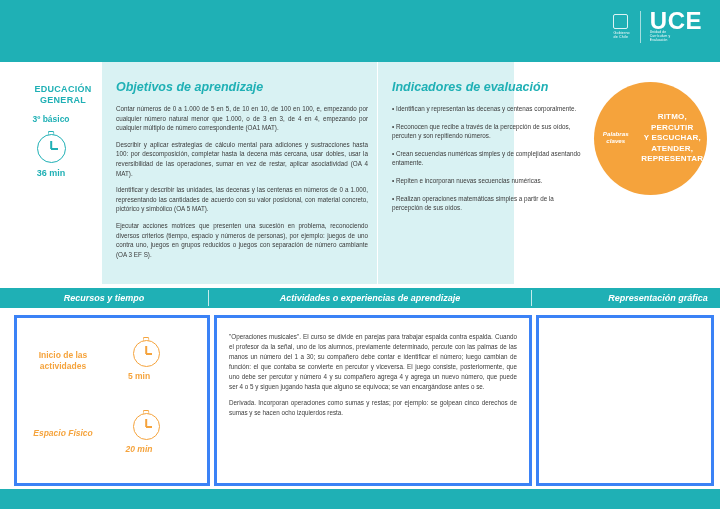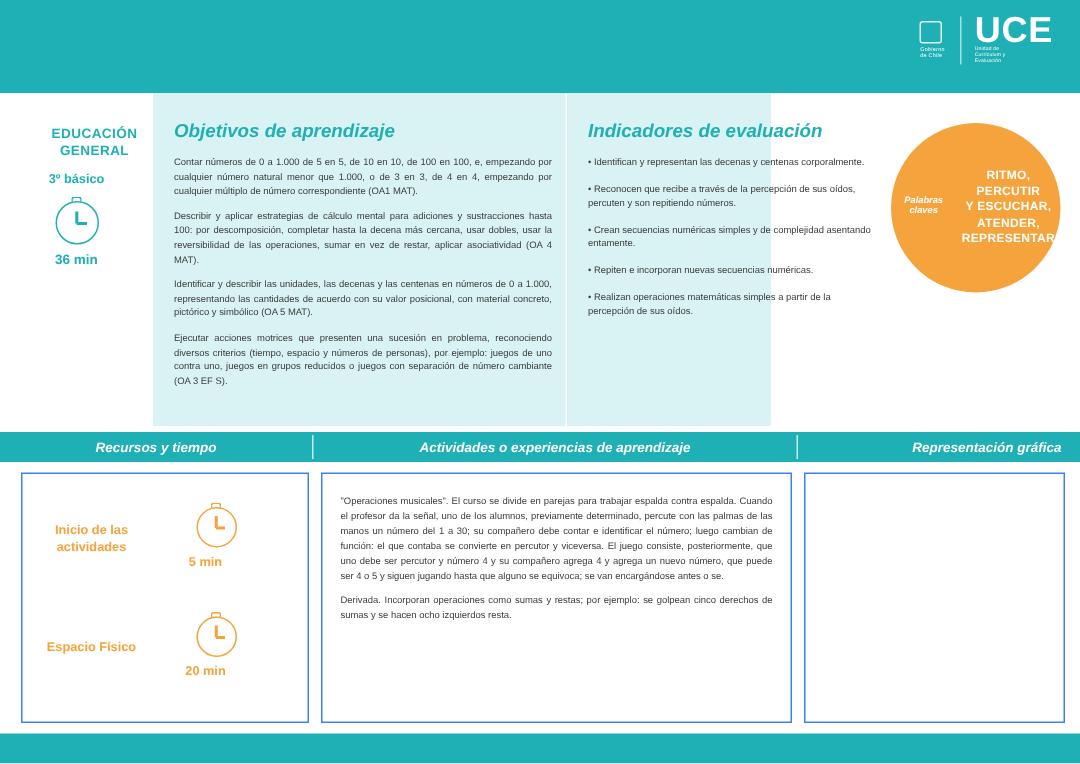--- a/index.html
+++ b/index.html
@@ -271,21 +271,21 @@
     position: absolute;
     left: 0; top: 308px;
     width: 720px;
     height: 201px;
     background: #ffffff;
   }
   .lower-box {
     position: absolute;
     top: 7px;
     height: 165px;
-    border: 1px solid #3b82f6;
+    border: 3px solid #3b82f6;
   }
   .box-recursos { left: 14px; width: 190px; }
   .box-activ    { left: 214px; width: 312px; }
   .box-repr     { left: 536px; width: 172px; }
 
   .recurso-row {
     position: absolute;
     display: flex;
     align-items: center;
     width: 100%;
@@ -450,21 +450,21 @@
           <div>Inicio de las</div>
           <div>actividades</div>
         </div>
         <div class="clock-col">
           <div class="clock-o">
               <span class="stem"></span>
             </div>
           <div class="time-label">5 min</div>
         </div>
       </div>
-      <div class="recurso-row" style="top:95px;">
+      <div class="recurso-row" style="top:95px;font-style:italic;">
         <div class="recurso-label">
           <div>Espacio Físico</div>
         </div>
         <div class="clock-col">
           <div class="clock-o">
               <span class="stem"></span>
             </div>
           <div class="time-label">20 min</div>
         </div>
       </div>

